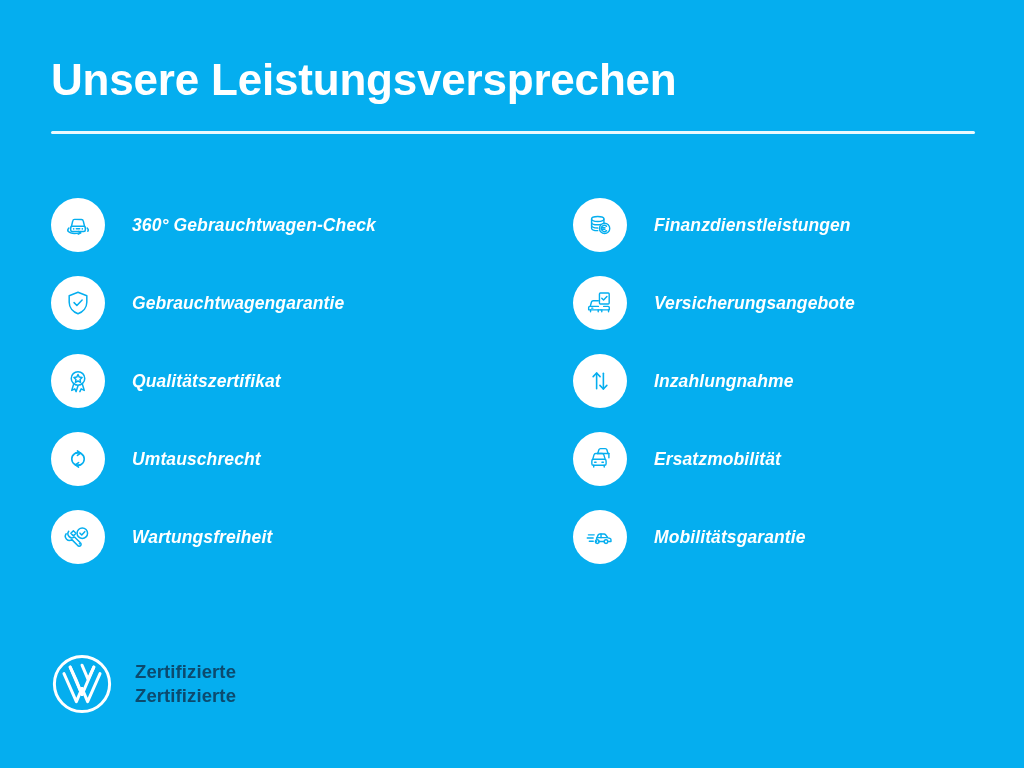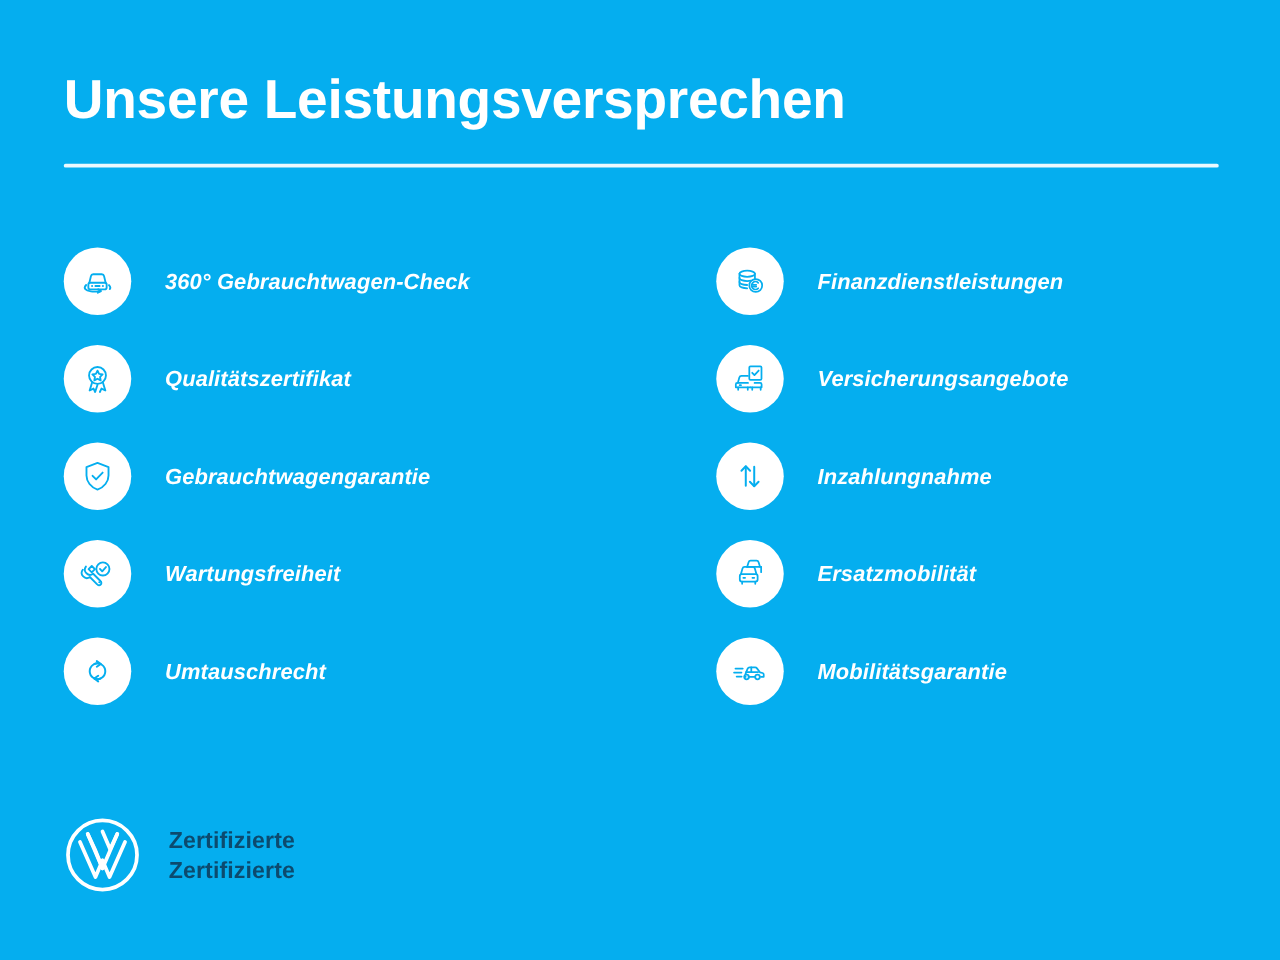--- a/index.html
+++ b/index.html
@@ -147,62 +147,62 @@
             <path d="M25.8 19.3c1.1 1.2 1.5 2.5.7 3.4"></path>
             <path d="M16.6 22.9 19 24.4l-2.7 1.4"></path>
           </svg>
         </span>
         <span class="benefit-label">360° Gebrauchtwagen-Check</span>
       </div>
 
       <div class="benefit-item">
         <span class="benefit-icon">
           <svg viewBox="0 0 32 32" fill="none" stroke="#05AEEF" stroke-width="1.6" stroke-linecap="round" stroke-linejoin="round">
+            <path d="M16 4.6 6.6 8.2v7.1c0 5.3 3.8 10.1 9.4 12.1 5.6-2 9.4-6.8 9.4-12.1V8.2z"></path>
+            <path d="M11.8 15.6l3 3.1 5.6-5.8"></path>
+          </svg>
+        </span>
+        <span class="benefit-label">Gebrauchtwagengarantie</span>
+      </div>
+
+      <div class="benefit-item">
+        <span class="benefit-icon">
+          <svg viewBox="0 0 32 32" fill="none" stroke="#05AEEF" stroke-width="1.6" stroke-linecap="round" stroke-linejoin="round">
             <circle cx="16" cy="13.2" r="7.2"></circle>
             <path d="M16 9.1l1.35 2.73 3.02.44-2.18 2.13.51 3-2.7-1.42-2.7 1.42.52-3-2.19-2.13 3.02-.44z"></path>
             <path d="M11.4 19.2 9.3 26l3.3-1.6L14 27.3l2-6.2"></path>
             <path d="M20.6 19.2 22.7 26l-3.3-1.6L18 27.3"></path>
           </svg>
         </span>
         <span class="benefit-label">Qualitätszertifikat</span>
       </div>
 
       <div class="benefit-item">
         <span class="benefit-icon">
-          <svg viewBox="0 0 32 32" fill="none" stroke="#05AEEF" stroke-width="1.6" stroke-linecap="round" stroke-linejoin="round">
-            <path d="M16 4.6 6.6 8.2v7.1c0 5.3 3.8 10.1 9.4 12.1 5.6-2 9.4-6.8 9.4-12.1V8.2z"></path>
-            <path d="M11.8 15.6l3 3.1 5.6-5.8"></path>
-          </svg>
-        </span>
-        <span class="benefit-label">Gebrauchtwagengarantie</span>
+          <svg viewBox="0 0 32 32" fill="none" stroke="#05AEEF" stroke-width="1.7" stroke-linecap="round" stroke-linejoin="round">
+            <path d="M18.6 9.8a6.7 6.7 0 1 0 0 12.4"></path>
+            <path d="M13.4 9.8a6.7 6.7 0 1 1 0 12.4"></path>
+            <path d="M15.4 7.4 18.8 9.8 15.4 12.2"></path>
+            <path d="M16.6 19.8 13.2 22.2 16.6 24.6"></path>
+          </svg>
+        </span>
+        <span class="benefit-label">Umtauschrecht</span>
       </div>
 
       <div class="benefit-item">
         <span class="benefit-icon">
           <svg viewBox="0 0 32 32" fill="none" stroke="#05AEEF" stroke-width="1.6" stroke-linecap="round" stroke-linejoin="round">
             <circle cx="20.6" cy="11.9" r="5.6"></circle>
             <path d="M18.1 11.9l1.9 2 3.2-3.6"></path>
             <path d="M11.1 9.4 8.4 12.1l2.7 2.7 2.7-2.7-2.7-2.7z"></path>
             <path d="M6.1 9.9a4.4 4.4 0 0 0 6.2 6.1l6.2 6.2a2 2 0 1 1-2.8 2.8l-6.2-6.2A4.4 4.4 0 0 1 3.4 12.6"></path>
             <circle cx="17.6" cy="23.2" r="0.9" fill="#05AEEF" stroke="none"></circle>
           </svg>
         </span>
         <span class="benefit-label">Wartungsfreiheit</span>
-      </div>
-
-      <div class="benefit-item">
-        <span class="benefit-icon">
-          <svg viewBox="0 0 32 32" fill="none" stroke="#05AEEF" stroke-width="1.7" stroke-linecap="round" stroke-linejoin="round">
-            <path d="M18.6 9.8a6.7 6.7 0 1 0 0 12.4"></path>
-            <path d="M13.4 9.8a6.7 6.7 0 1 1 0 12.4"></path>
-            <path d="M15.4 7.4 18.8 9.8 15.4 12.2"></path>
-            <path d="M16.6 19.8 13.2 22.2 16.6 24.6"></path>
-          </svg>
-        </span>
-        <span class="benefit-label">Umtauschrecht</span>
       </div>
 
     </div>
 
     <div class="benefit-col right">
 
       <div class="benefit-item">
         <span class="benefit-icon">
           <svg viewBox="0 0 32 32" fill="none" stroke="#05AEEF" stroke-width="1.5" stroke-linecap="round" stroke-linejoin="round">
             <ellipse cx="13.6" cy="9.6" rx="6.6" ry="2.6"></ellipse>

